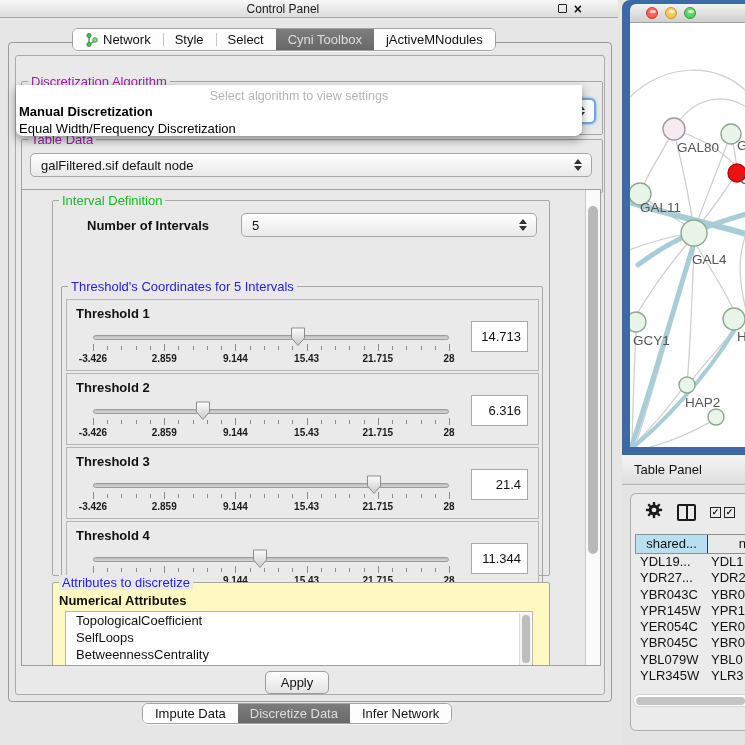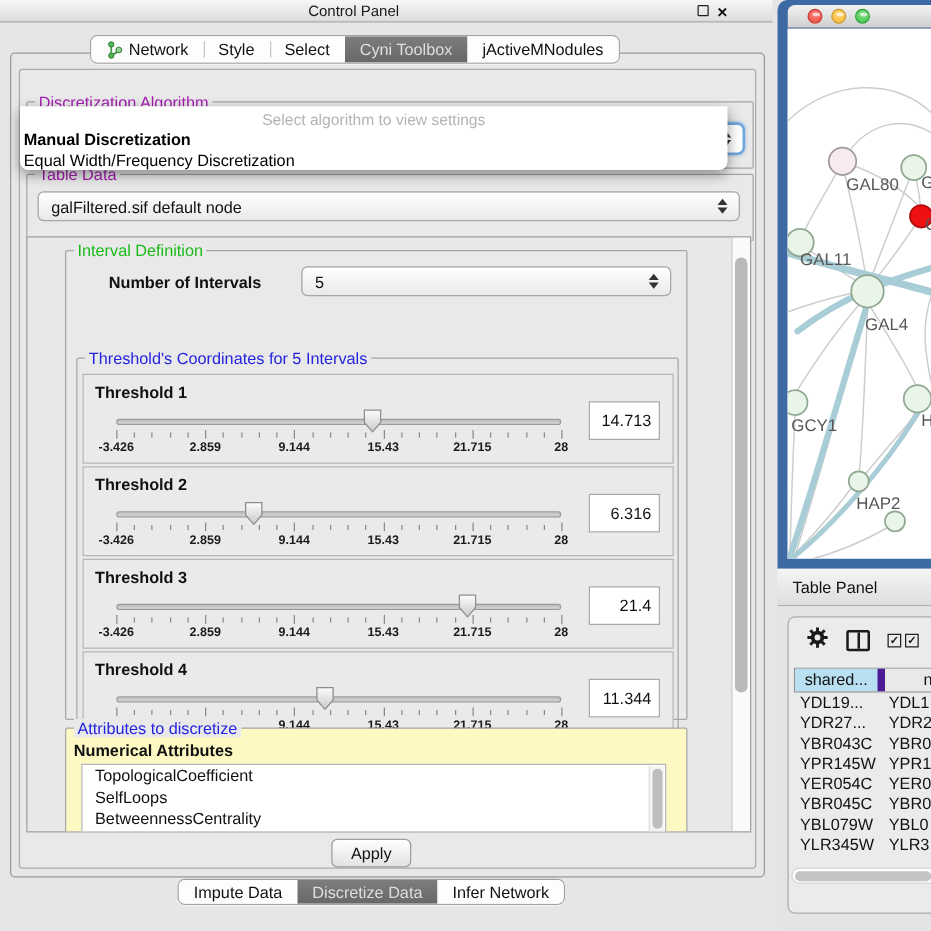--- a/index.html
+++ b/index.html
@@ -117,21 +117,21 @@
     border:1px solid #adadad; border-radius:6px 0 0 6px; overflow:hidden; }
   .tp-toolbar { position:absolute; left:0; top:0; height:36px; width:100%; display:flex; align-items:center; gap:14px; padding-left:14px; }
   .cols-icon { width:19px; height:17px; border:2px solid #1a1a1a; border-radius:2px; position:relative; }
   .cols-icon::after { content:""; position:absolute; left:50%; top:0; bottom:0; width:2px; background:#1a1a1a; transform:translateX(-1px); }
   .checks { display:flex; gap:3px; }
   .chk { width:11px; height:11px; border:1.5px solid #222; font-size:9px; font-weight:bold; line-height:9px; text-align:center; color:#111; }
 
   .tp-table { position:absolute; left:4px; top:40px; width:150px; height:152px; overflow:hidden; font-size:13px; }
   .tp-hrow { display:flex; height:20px; border:1px solid #909090; }
   .tp-hcell { text-align:center; line-height:18px; white-space:nowrap; overflow:hidden; }
-  .tp-hcell.c1 { width:72px; background:#b9e0f1; border-right:6px solid #4c1d95; }
+  .tp-hcell.c1 { width:72px; background:#b9e0f1; border-right:1px solid #4c1d95; }
   .tp-hcell.c2 { width:76px; background:#e9e9e9; }
   .tp-rows { }
   .tp-row { display:flex; height:16.3px; line-height:16.3px; white-space:nowrap; }
   .tp-row .c1 { width:73px; padding-left:5px; }
   .tp-row .c2 { width:76px; padding-left:3px; }
   .tp-hscroll { position:absolute; left:2px; right:0; top:200px; height:13px; background:#fdfdfd; border:1px solid #d4d4d4; border-radius:7px 0 0 7px; }
   .tp-hscroll .thumb { position:absolute; left:2px; top:1.5px; height:8px; width:96%; background:#c4c4c4; border-radius:5px; }
 
   svg text { font-family:"Liberation Sans", sans-serif; }
 </style>

